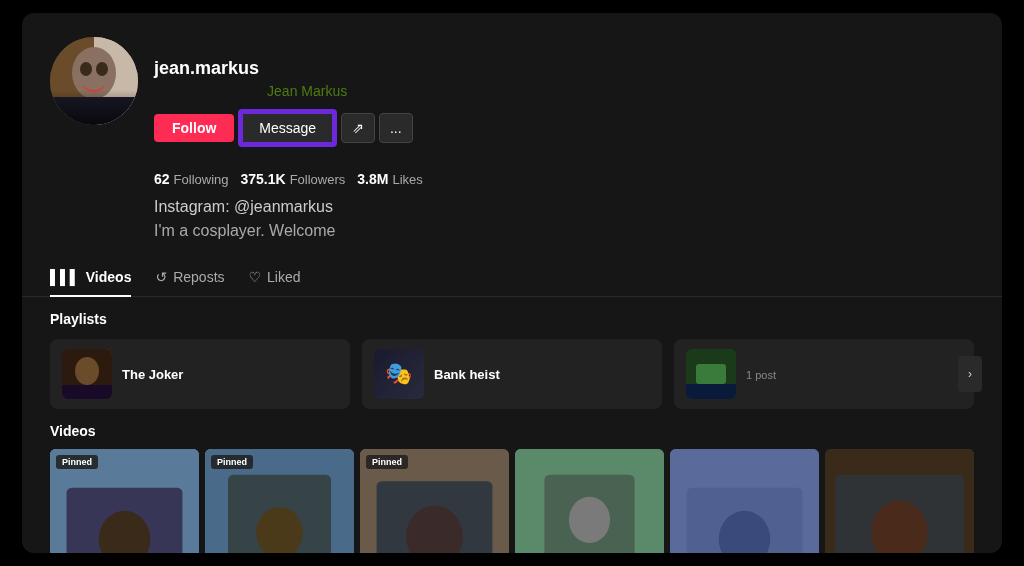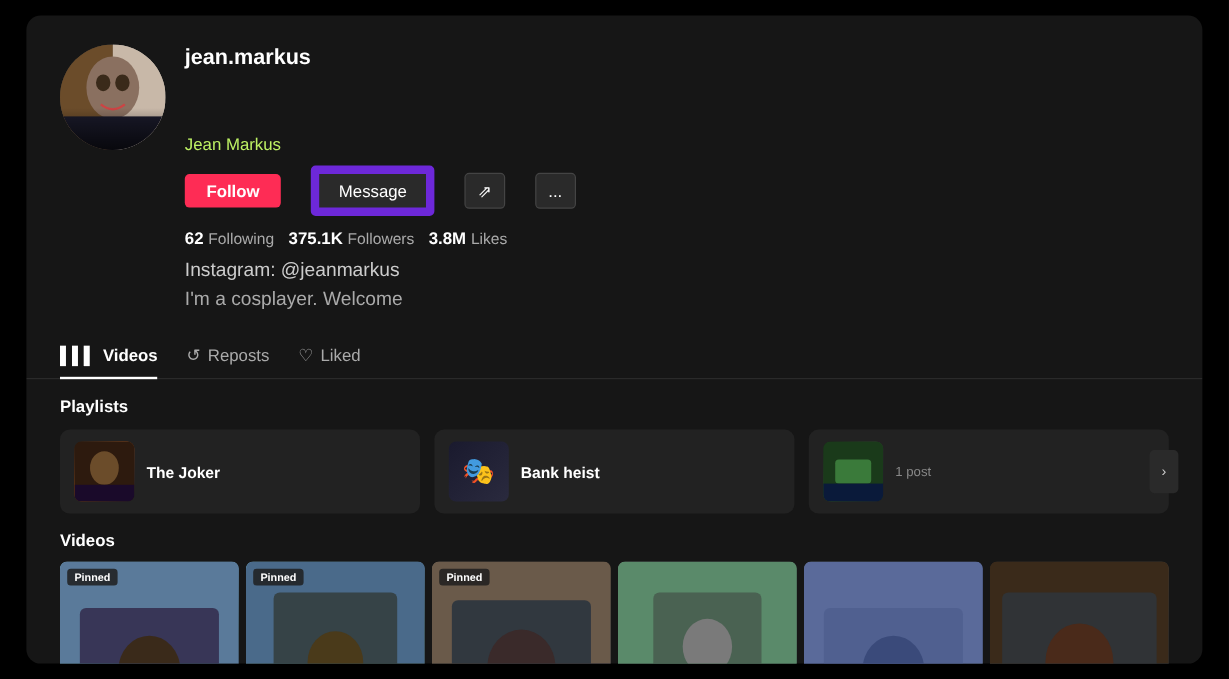--- a/index.html
+++ b/index.html
@@ -58,55 +58,54 @@
       bottom: 0; left: 0; right: 0;
       height: 40%;
       background: linear-gradient(180deg, transparent, rgba(0,0,0,0.7));
     }
 
     .profile-info {
       flex: 1;
     }
     .username-row {
       display: flex;
-      align-items: flex-start;
+      align-items: center;
       gap: 8px;
       margin-bottom: 10px;
-      flex-direction: column;
     }
     .username {
       font-size: 18px;
       font-weight: 700;
       color: #fff;
     }
     .display-name {
       font-size: 14px;
-      color: #bef264;
+      color: #4d7c0f;
       margin-top: 46px;
     }
     .action-buttons {
       display: flex;
       align-items: center;
-      gap: 25px;
-      margin-bottom: 10px;
+      gap: 4px;
+      margin-bottom: 24px;
     }
     .btn-follow {
       background: #fe2c55;
       color: #fff;
       border: none;
       border-radius: 4px;
       padding: 6px 18px;
       font-size: 14px;
       font-weight: 600;
       cursor: pointer;
     }
     .btn-message {
       background: #2a2a2a;
       color: #fff;
-      border: 7px solid #6d28d9;
+      border: 5px solid #6d28d9;
       border-radius: 4px;
       padding: 6px 16px;
       font-size: 14px;
       cursor: pointer;
     }
     .btn-icon {
       background: #2a2a2a;
       color: #fff;
       border: 1px solid #444;
       border-radius: 4px;

